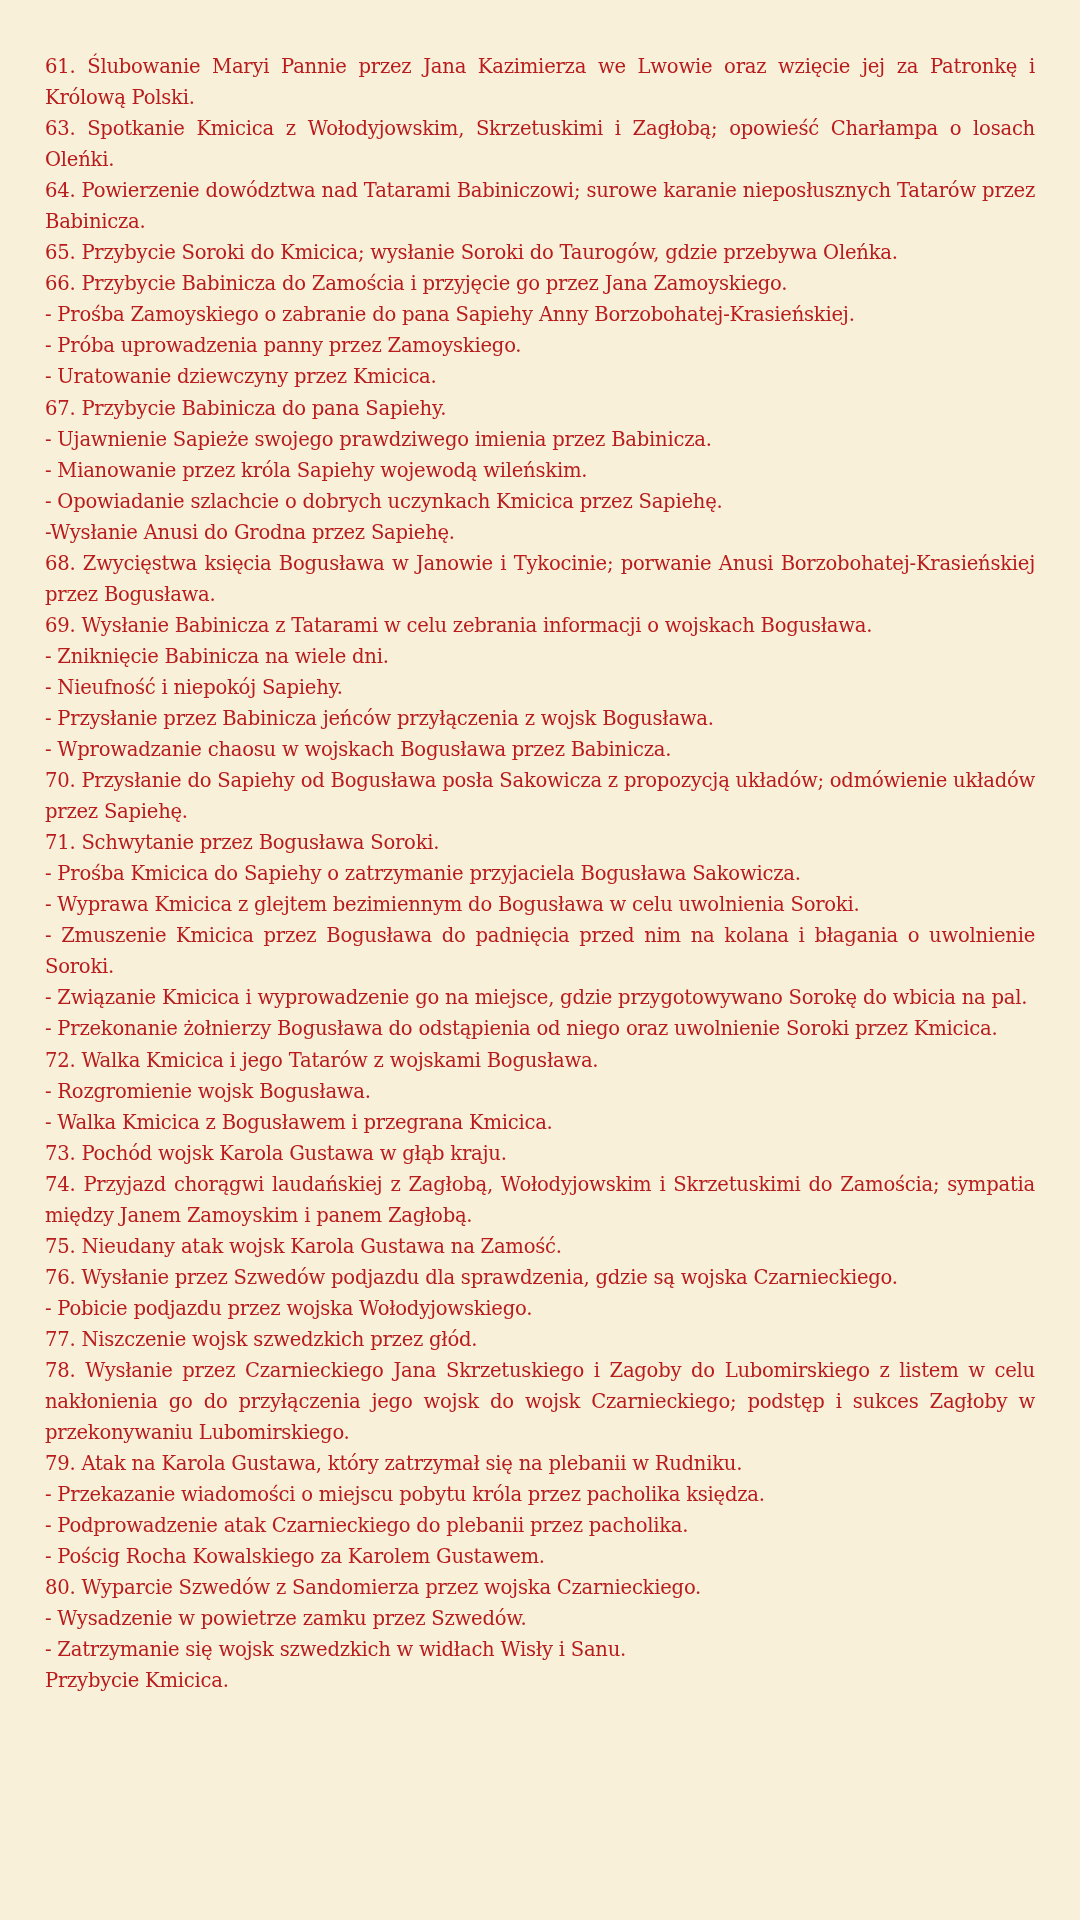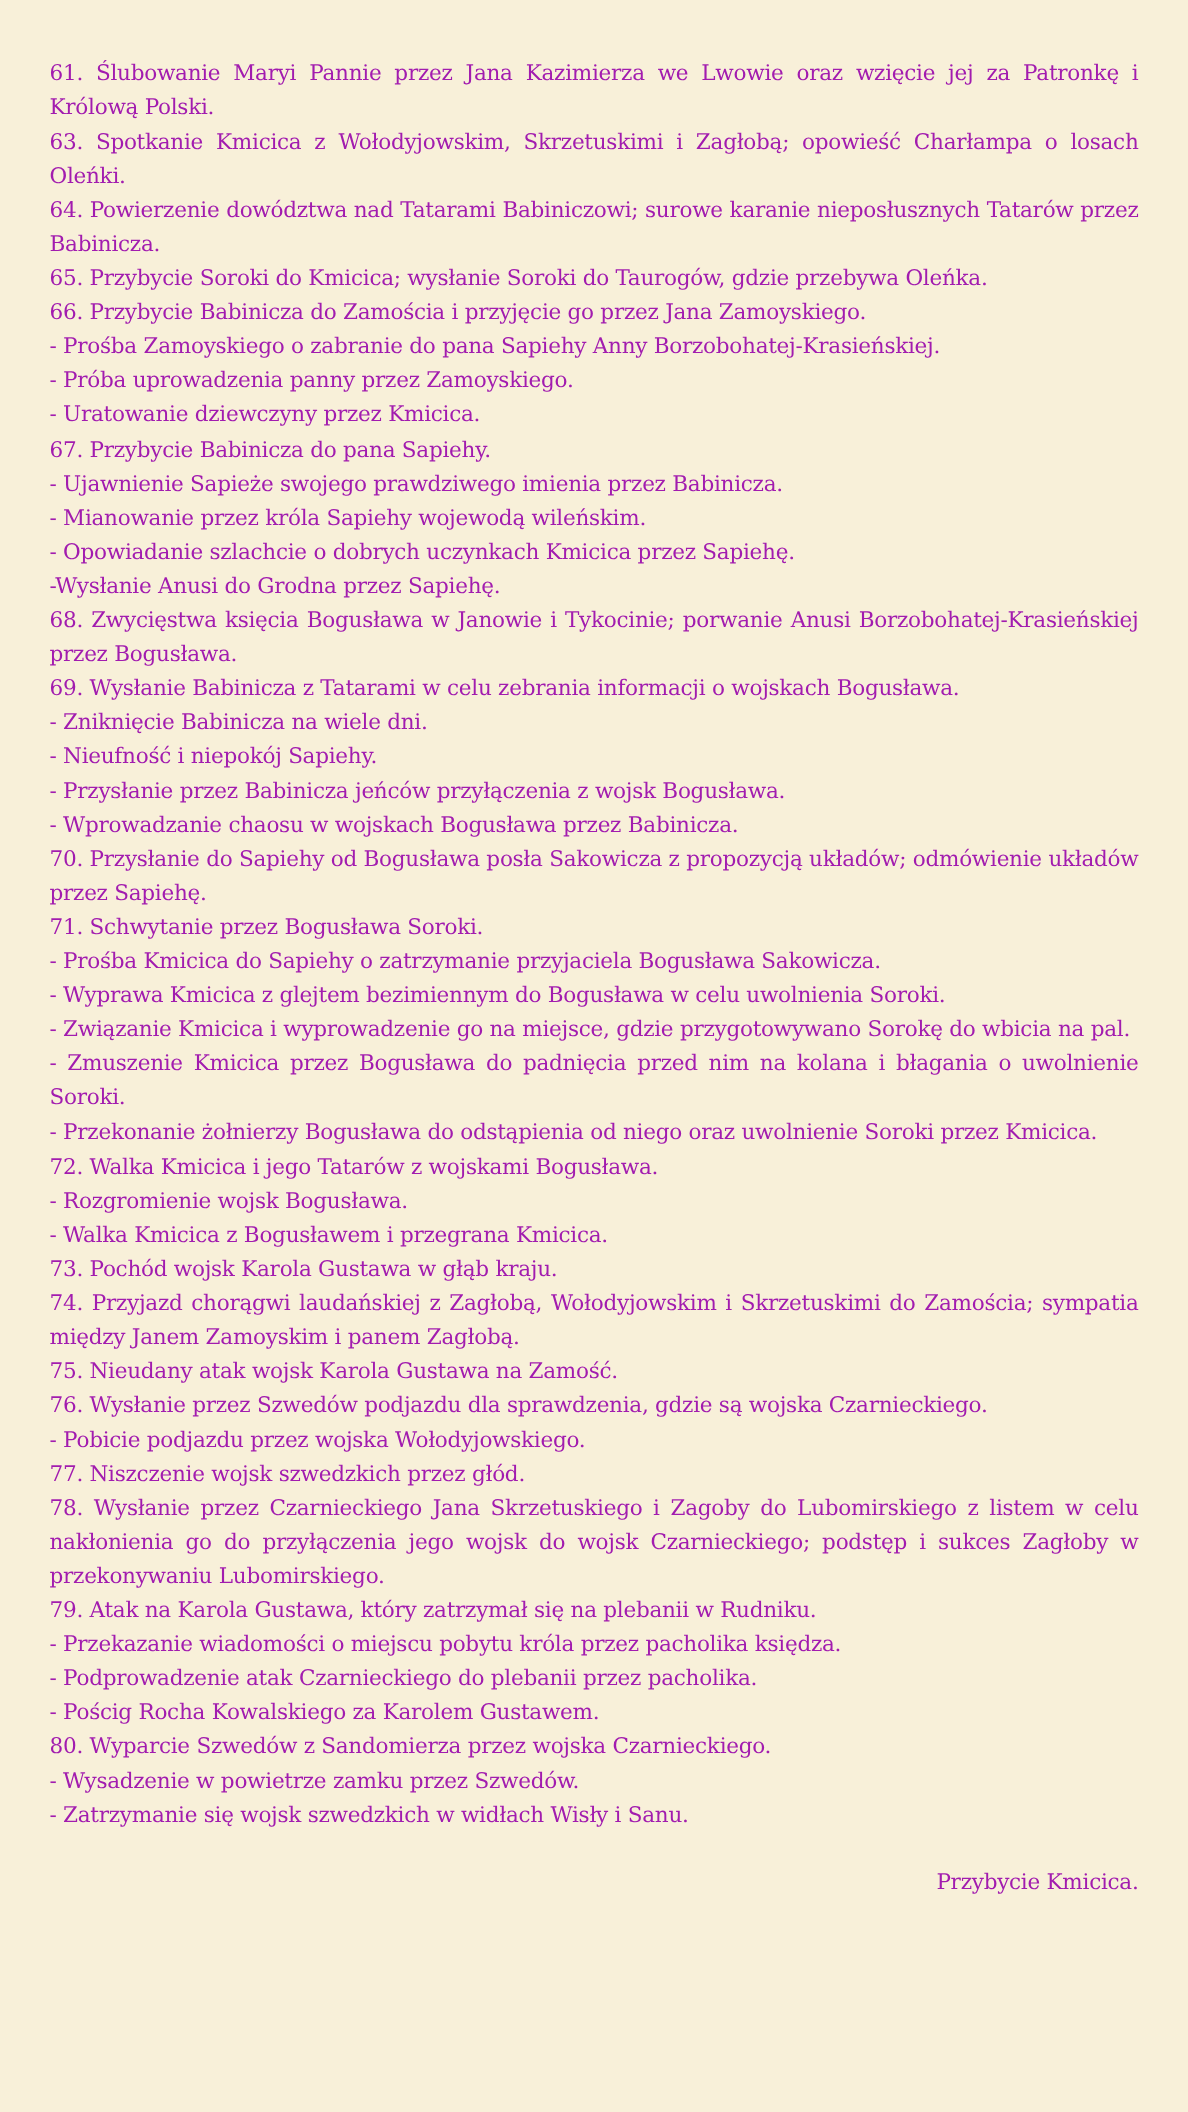--- a/index.html
+++ b/index.html
@@ -8,26 +8,26 @@
     background: #f8f0d9;
     overflow: hidden;
   }
   .page {
     position: absolute;
     left: 45px; top: 51px;
     width: 990px;
     font-family: "DejaVu Serif", "Liberation Serif", serif;
     font-size: 19.6px;
     line-height: 31.05px;
-    color: #a21caf;
+    color: #b91c1c;
     text-align: justify;
     letter-spacing: -0.25px;
   }
   .page p { margin: 0; }
-  .page p.last { text-align: right; margin-top: 30px; }
+  .page p.last { text-align: left; }
 </style>
 </head>
 <body>
 
 <div class="page">
   <p>61. Ślubowanie Maryi Pannie przez Jana Kazimierza we Lwowie oraz wzięcie jej za Patronkę i Królową Polski.</p>
   <p>63. Spotkanie Kmicica z Wołodyjowskim, Skrzetuskimi i Zagłobą; opowieść Charłampa o losach Oleńki.</p>
   <p>64. Powierzenie dowództwa nad Tatarami Babiniczowi; surowe karanie nieposłusznych Tatarów przez Babinicza.</p>
   <p>65. Przybycie Soroki do Kmicica; wysłanie Soroki do Taurogów, gdzie przebywa Oleńka.</p>
   <p>66. Przybycie Babinicza do Zamościa i przyjęcie go przez Jana Zamoyskiego.</p>
@@ -42,22 +42,22 @@
   <p>68. Zwycięstwa księcia Bogusława w Janowie i Tykocinie; porwanie Anusi Borzobohatej-Krasieńskiej przez Bogusława.</p>
   <p>69. Wysłanie Babinicza z Tatarami w celu zebrania informacji o wojskach Bogusława.</p>
   <p>- Zniknięcie Babinicza na wiele dni.</p>
   <p>- Nieufność i niepokój Sapiehy.</p>
   <p>- Przysłanie przez Babinicza jeńców przyłączenia z wojsk Bogusława.</p>
   <p>- Wprowadzanie chaosu w wojskach Bogusława przez Babinicza.</p>
   <p>70. Przysłanie do Sapiehy od Bogusława posła Sakowicza z propozycją układów; odmówienie układów przez Sapiehę.</p>
   <p>71. Schwytanie przez Bogusława Soroki.</p>
   <p>- Prośba Kmicica do Sapiehy o zatrzymanie przyjaciela Bogusława Sakowicza.</p>
   <p>- Wyprawa Kmicica z glejtem bezimiennym do Bogusława w celu uwolnienia Soroki.</p>
+  <p>- Zmuszenie Kmicica przez Bogusława do padnięcia przed nim na kolana i błagania o uwolnienie Soroki.</p>
   <p>- Związanie Kmicica i wyprowadzenie go na miejsce, gdzie przygotowywano Sorokę do wbicia na pal.</p>
-  <p>- Zmuszenie Kmicica przez Bogusława do padnięcia przed nim na kolana i błagania o uwolnienie Soroki.</p>
   <p>- Przekonanie żołnierzy Bogusława do odstąpienia od niego oraz uwolnienie Soroki przez Kmicica.</p>
   <p>72. Walka Kmicica i jego Tatarów z wojskami Bogusława.</p>
   <p>- Rozgromienie wojsk Bogusława.</p>
   <p>- Walka Kmicica z Bogusławem i przegrana Kmicica.</p>
   <p>73. Pochód wojsk Karola Gustawa w głąb kraju.</p>
   <p>74. Przyjazd chorągwi laudańskiej z Zagłobą, Wołodyjowskim i Skrzetuskimi do Zamościa; sympatia między Janem Zamoyskim i panem Zagłobą.</p>
   <p>75. Nieudany atak wojsk Karola Gustawa na Zamość.</p>
   <p>76. Wysłanie przez Szwedów podjazdu dla sprawdzenia, gdzie są wojska Czarnieckiego.</p>
   <p>- Pobicie podjazdu przez wojska Wołodyjowskiego.</p>
   <p>77. Niszczenie wojsk szwedzkich przez głód.</p>

